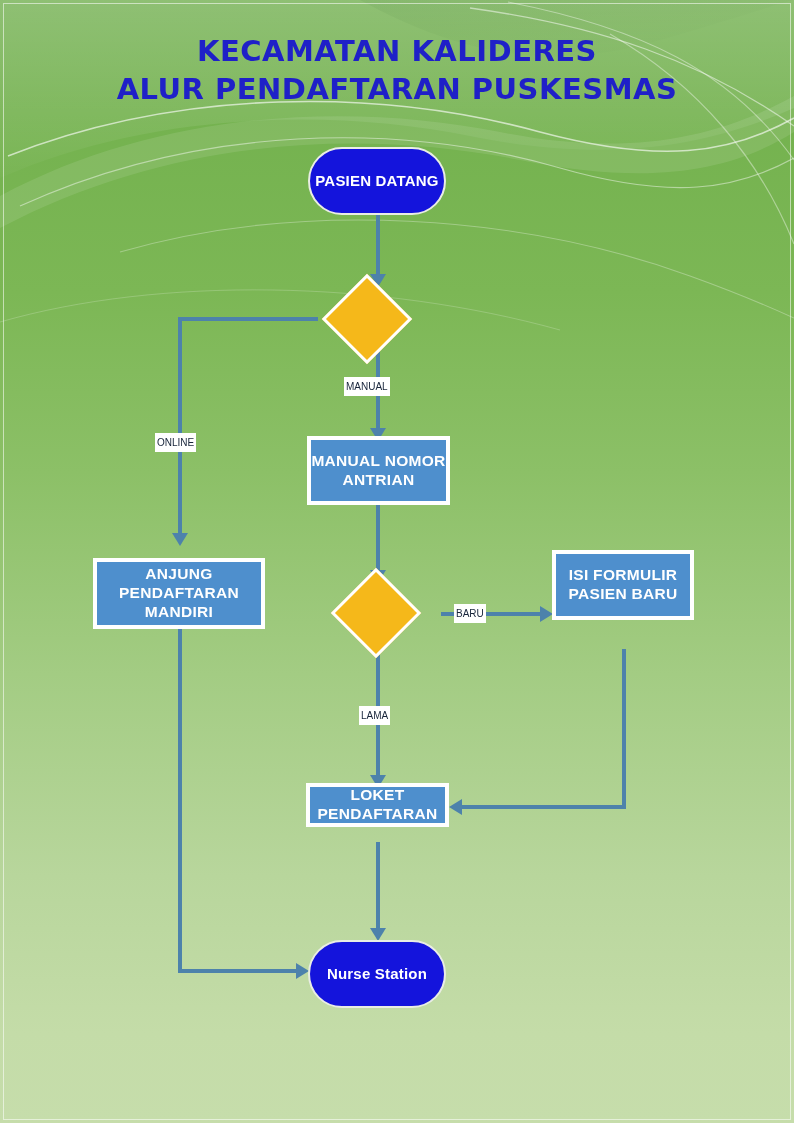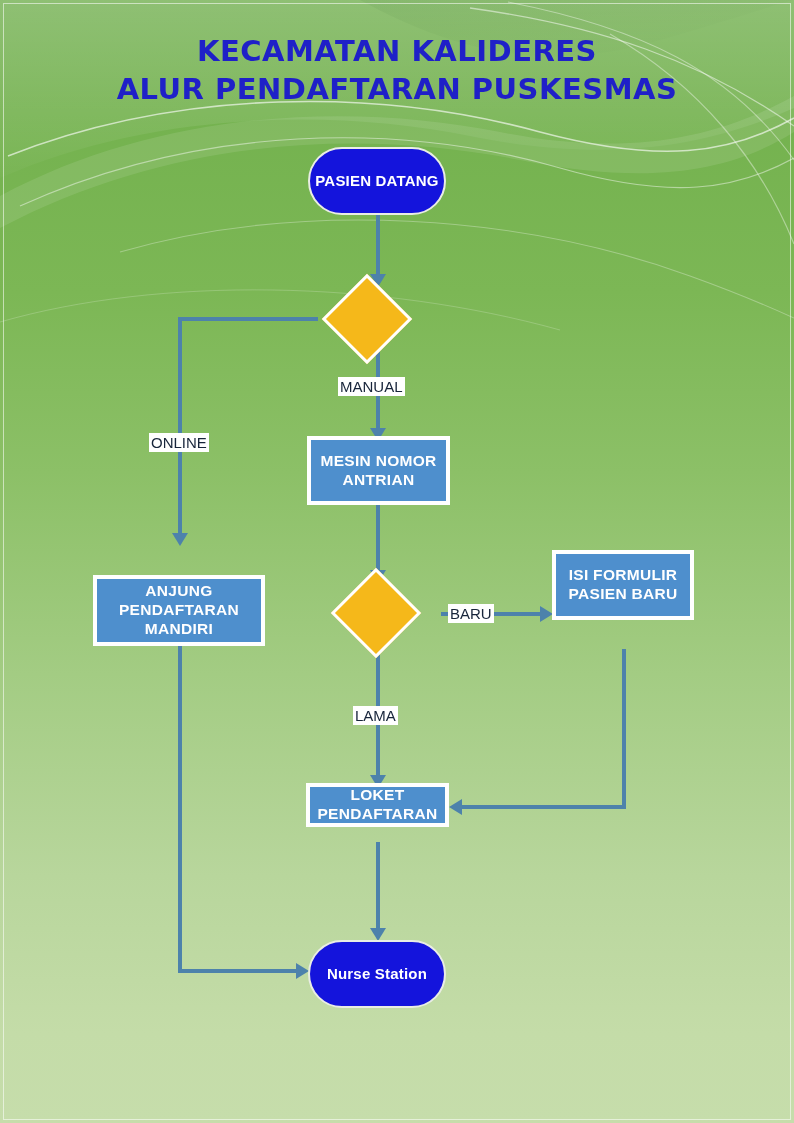--- a/index.html
+++ b/index.html
@@ -126,24 +126,25 @@
     border-bottom: 8px solid transparent;
     border-left: 13px solid #4D82AB;
   }
 
   
   .edge-label {
     position: absolute;
     background: #FFFFFF;
     color: #17243A;
     font-family: "Liberation Sans", sans-serif;
-    font-size: 15px;
+    font-size: 10px;
     line-height: 17px;
     padding: 1px 2px;
     white-space: nowrap;
+    margin-left: 6px;
   }
 </style>
 </head>
 <body>
 
 <div id="canvas">
 
   <svg id="swoosh" viewBox="0 0 794 1123" preserveAspectRatio="none">
     <defs>
       <linearGradient id="gLight" x1="0" y1="0" x2="0" y2="1">
@@ -206,26 +207,26 @@
   <div class="arrow arrow-right" style="left:296px; top:963px;"></div>
 
   <div class="node terminator" style="left:308px; top:147px; width:138px; height:68px;">
     <span>PASIEN DATANG</span>
   </div>
 
   <div class="decision" style="left:335px; top:287px; width:64px; height:64px;"></div>
 
   <div class="node process" style="left:307px; top:436px; width:143px; height:69px;">
     <span>
-      <span>MESIN NOMOR</span><br>
+      <span>MANUAL NOMOR</span><br>
       <span>ANTRIAN</span>
     </span>
   </div>
 
-  <div class="node process" style="left:93px; top:558px; width:172px; height:71px;margin-top:17px;">
+  <div class="node process" style="left:93px; top:558px; width:172px; height:71px;">
     <span>
       <span>ANJUNG</span><br>
       <span>PENDAFTARAN</span><br>
       <span>MANDIRI</span>
     </span>
   </div>
 
   <div class="decision" style="left:344px; top:581px; width:64px; height:64px;"></div>
 
   <div class="node process" style="left:552px; top:550px; width:142px; height:70px;">

